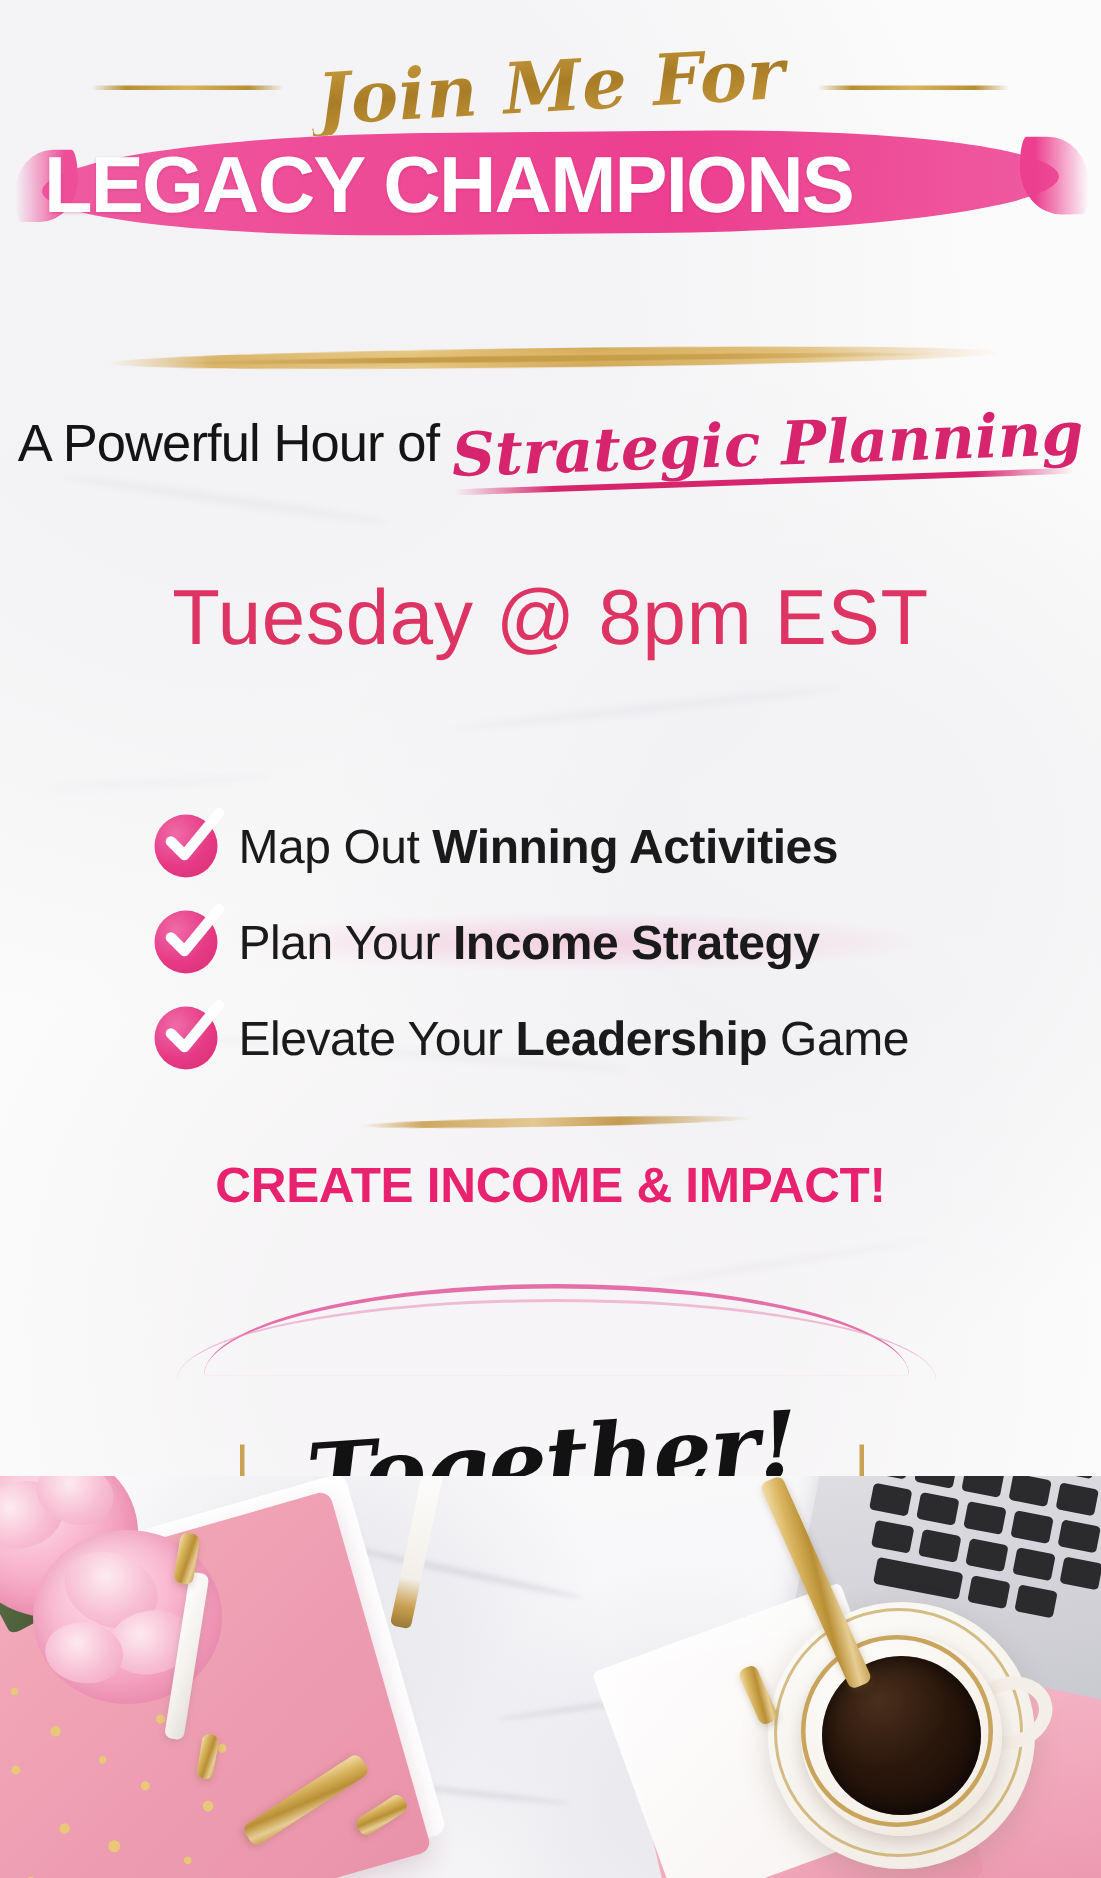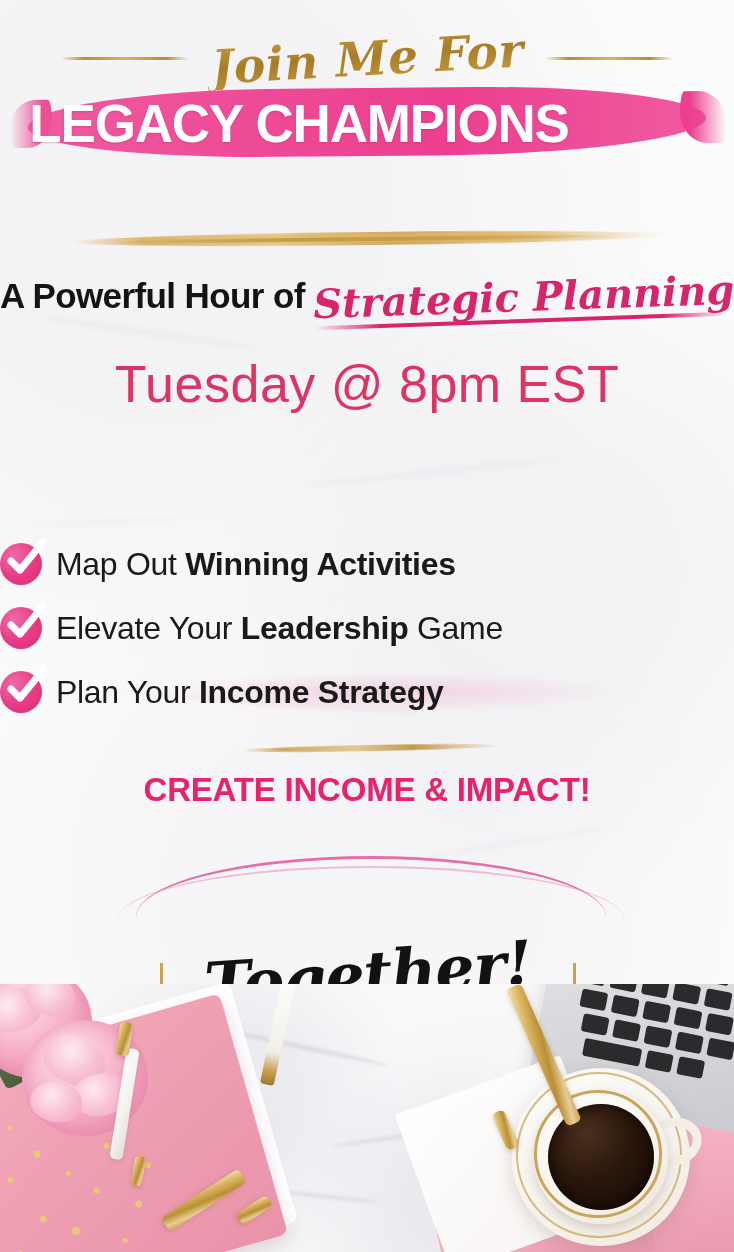--- a/index.html
+++ b/index.html
@@ -95,49 +95,49 @@
     background:linear-gradient(90deg,rgba(185,143,56,0),rgba(185,143,56,.75) 30%,rgba(185,143,56,.55) 70%,rgba(185,143,56,0));
     border-radius:50%;
   }
 
   
   .subline{
     position:absolute;left:0;top:268px;width:734px;height:56px;
     display:flex;align-items:center;justify-content:center;gap:8px;
     white-space:nowrap;
   }
-  .sub-plain{font-weight:700;font-size:35px;color:#141414;letter-spacing:-.6px;}
+  .sub-plain{font-weight:400;font-size:35px;color:#141414;letter-spacing:-.6px;}
   .sub-script-wrap{position:relative;display:inline-block;}
   .sub-script{
     font-family:"DejaVu Serif",serif;font-style:italic;font-weight:700;
     font-size:40px;color:#d6256d;letter-spacing:0px;
     transform:rotate(-2deg);display:inline-block;
   }
   .sub-script-underline{
     position:absolute;left:2px;bottom:-3px;width:98%;height:4px;
     background:linear-gradient(90deg,rgba(214,37,109,0),#d6256d 16%,#d6256d 84%,rgba(214,37,109,0));
     border-radius:3px;transform:rotate(-2deg);
   }
 
   
   .date-block{
-    position:absolute;left:0;top:352px;width:734px;text-align:center;
+    position:absolute;left:0;top:380px;width:734px;text-align:center;
     color:#dd3464;
   }
   .date-line{
     font-weight:400;font-size:52px;line-height:64px;letter-spacing:.5px;
     white-space:nowrap;
     font-family:"Liberation Sans",sans-serif;
   }
 
   
   .bullets{position:absolute;left:0;top:532px;width:734px;}
   .bullet{
     display:flex;align-items:center;justify-content:flex-start;
-    height:64px;position:relative;
+    height:64px;padding-left:103px;position:relative;
   }
   .bullet .pinkwash{
     position:absolute;left:150px;top:12px;width:470px;height:40px;
     background:radial-gradient(ellipse at 50% 50%, rgba(243,160,196,.42) 0%, rgba(243,160,196,0) 70%);
     border-radius:50%;pointer-events:none;
   }
   .check{
     position:relative;width:42px;height:42px;flex:none;margin-right:14px;
   }
   .check .disc{
@@ -364,38 +364,38 @@
       <span class="check">
         <span class="disc"></span>
         <svg viewBox="0 0 52 52">
             <path d="M12 27 L21 36 L44 8" fill="none" stroke="#ffffff" stroke-width="7" stroke-linecap="round" stroke-linejoin="round"></path>
           </svg>
       </span>
       <span class="bullet-text"><span>Map Out </span><b>Winning Activities</b><span></span></span>
     </div>
 
     <div class="bullet">
-      <span class="check">
-        <span class="disc"></span>
-        <svg viewBox="0 0 52 52">
-            <path d="M12 27 L21 36 L44 8" fill="none" stroke="#ffffff" stroke-width="7" stroke-linecap="round" stroke-linejoin="round"></path>
-          </svg>
-      </span>
-      <span class="bullet-text"><span>Elevate Your </span><b>Leadership</b><span> Game</span></span>
-    </div>
-
-    <div class="bullet">
       <span class="pinkwash"></span>
       <span class="check">
         <span class="disc"></span>
         <svg viewBox="0 0 52 52">
             <path d="M12 27 L21 36 L44 8" fill="none" stroke="#ffffff" stroke-width="7" stroke-linecap="round" stroke-linejoin="round"></path>
           </svg>
       </span>
       <span class="bullet-text"><span>Plan Your </span><b>Income Strategy</b><span></span></span>
+    </div>
+
+    <div class="bullet">
+      <span class="check">
+        <span class="disc"></span>
+        <svg viewBox="0 0 52 52">
+            <path d="M12 27 L21 36 L44 8" fill="none" stroke="#ffffff" stroke-width="7" stroke-linecap="round" stroke-linejoin="round"></path>
+          </svg>
+      </span>
+      <span class="bullet-text"><span>Elevate Your </span><b>Leadership</b><span> Game</span></span>
     </div>
 
   </div>
 
   <div class="gold-divider"></div>
 
   <div class="cta">
     <div class="cta-line2">CREATE INCOME &amp; IMPACT!</div>
   </div>
 

